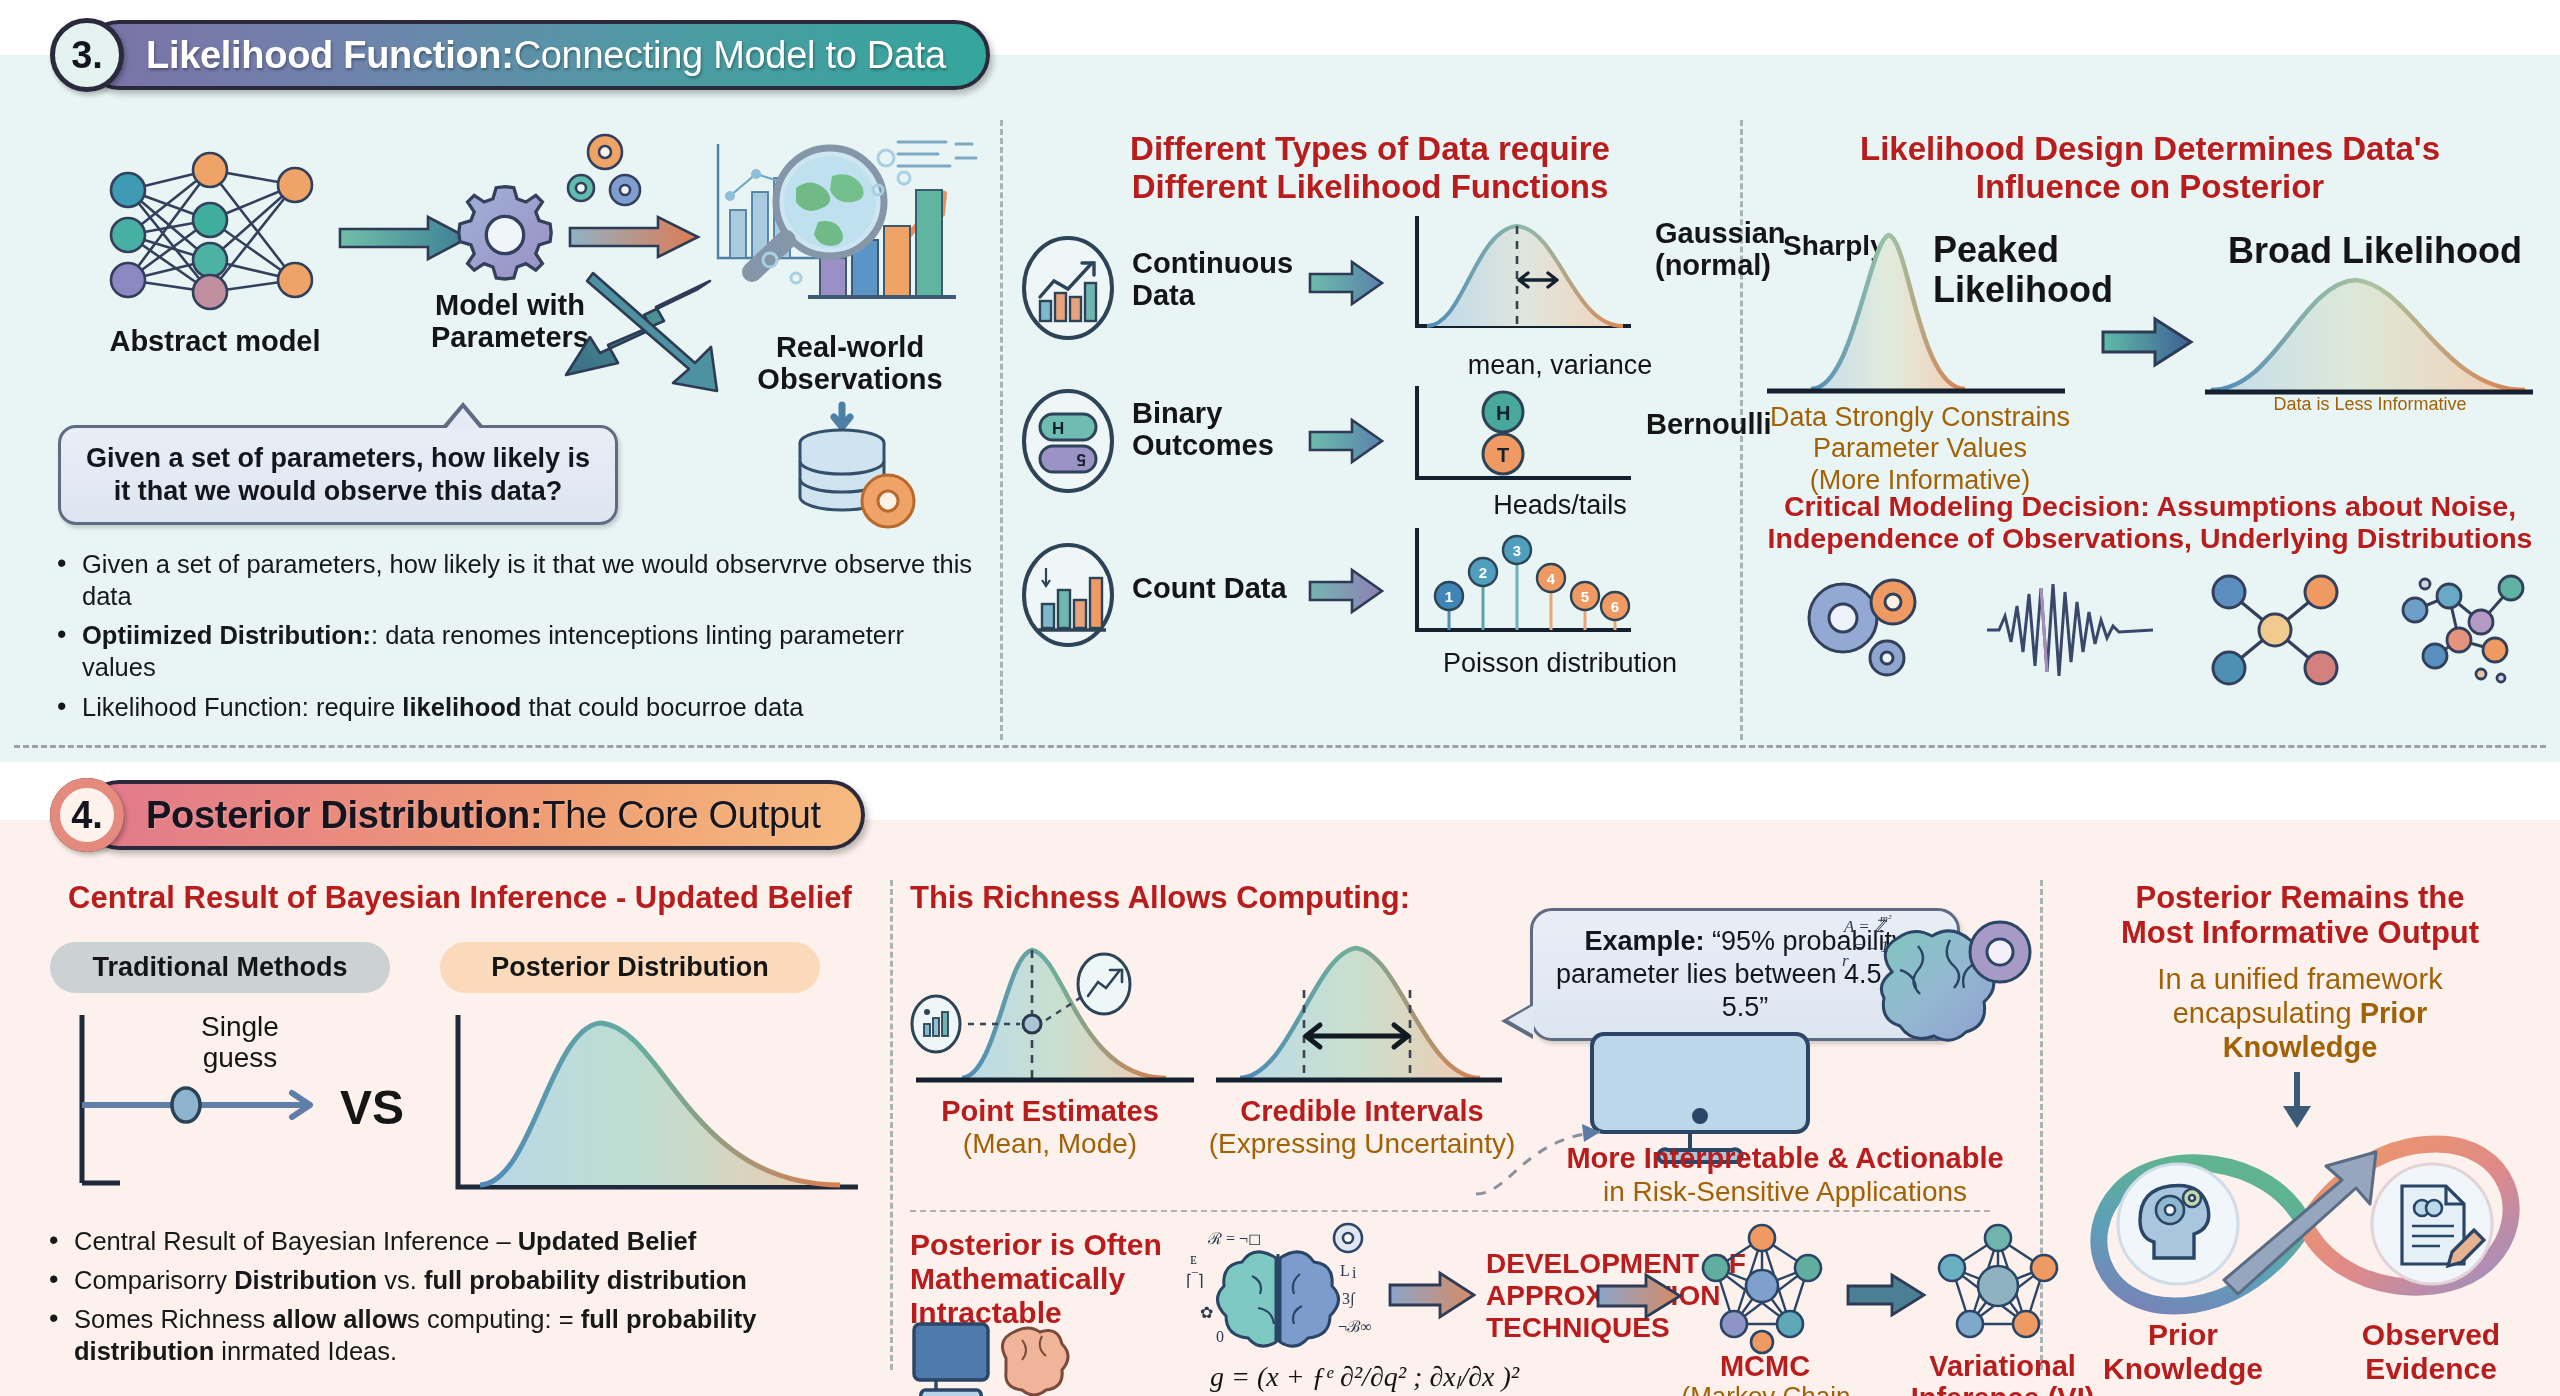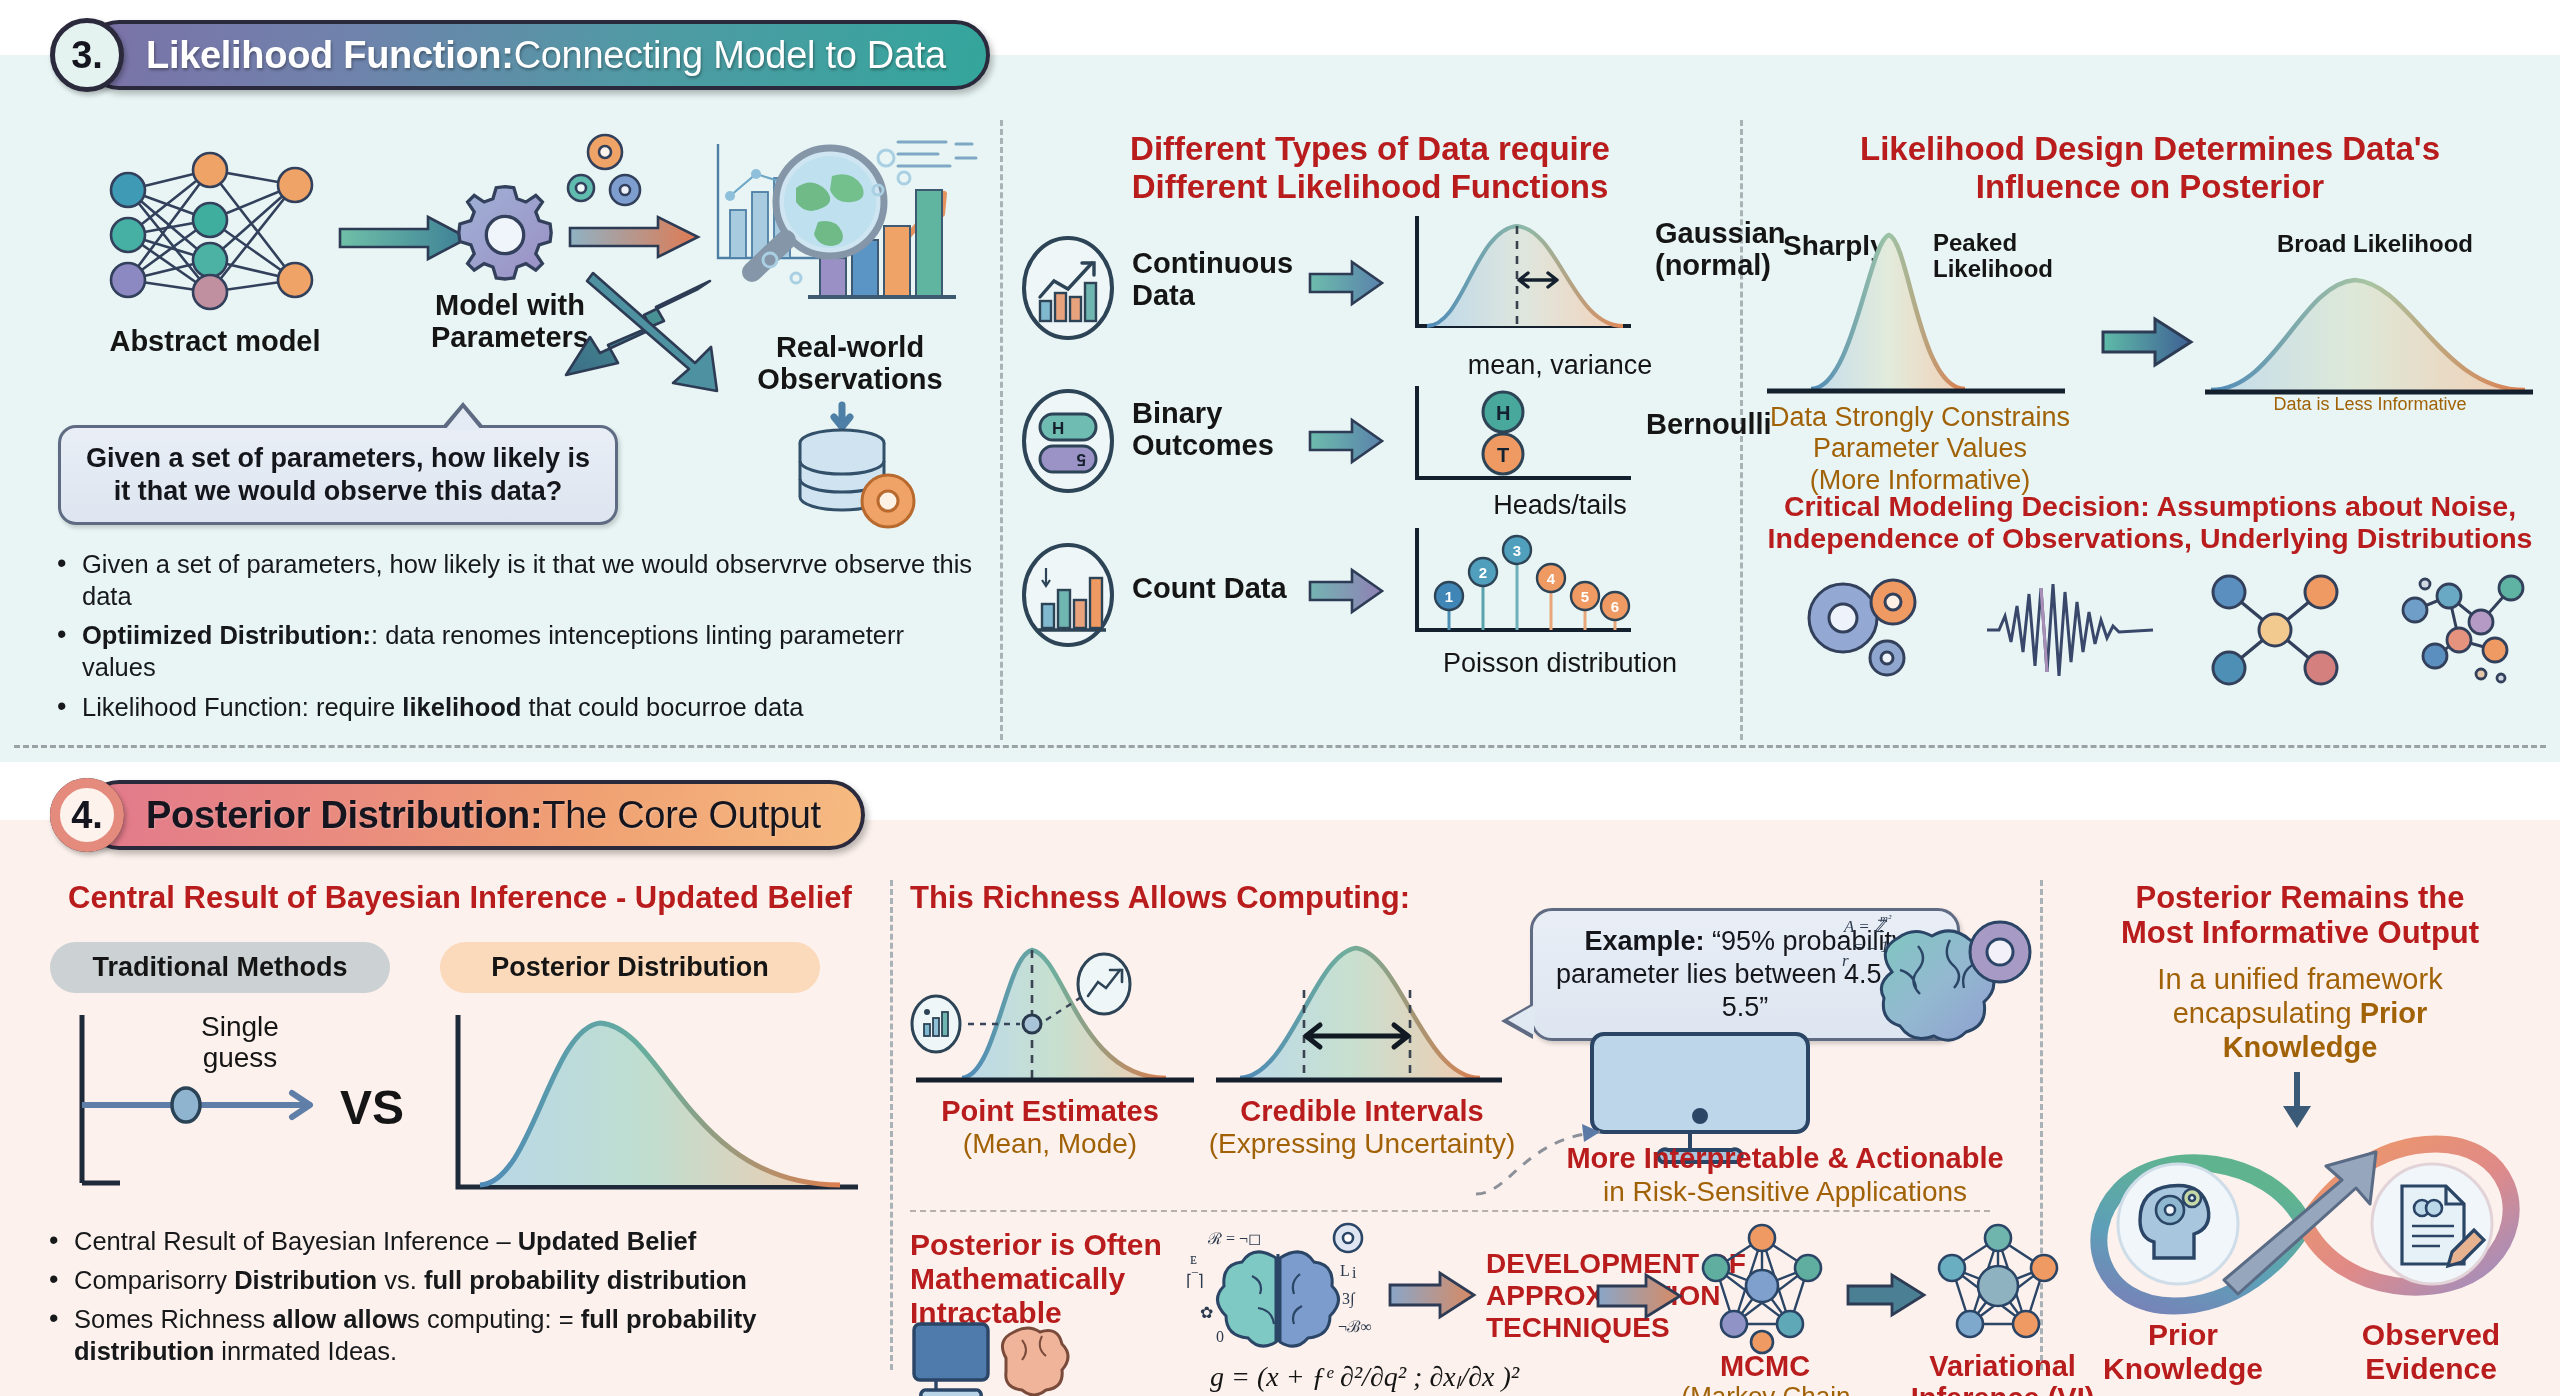--- a/index.html
+++ b/index.html
@@ -415,21 +415,21 @@
       </g>
     </svg>
     <div class="lbl center" style="left:400px; top:518px; width:300px; font-size:27px;">Poisson distribution</div>
   </div>
 
   <div class="panel" style="left:1755px; top:130px; width:790px; height:610px;">
     <div class="ph" style="font-size:33px; width:790px; white-space:pre-line;">Likelihood Design Determines Data's
 Influence on Posterior</div>
 
     <div class="lbl b" style="left:28px; top:100px; font-size:28px;">Sharply</div>
-    <div class="lbl b" style="left:178px; top:100px; font-size:24px; line-height:1.1; white-space:pre-line;">Peaked
+    <div class="lbl b" style="left:178px; top:100px; font-size:36px; line-height:1.1; white-space:pre-line;">Peaked
 Likelihood</div>
 
     <svg style="position:absolute;left:10px;top:95px;" width="320" height="180" viewBox="0 0 320 180">
       <defs>
         <linearGradient id="sp" x1="0" y1="0" x2="1" y2="0">
           <stop offset="0" stop-color="#4f8ab8"></stop>
             <stop offset="0.5" stop-color="#9cc3a6"></stop>
             <stop offset="1" stop-color="#dd7f4f"></stop>
           </linearGradient>
         <linearGradient id="spf" x1="0" y1="0" x2="1" y2="0">
@@ -449,21 +449,21 @@
     <svg class="barrow" style="left:348px; top:186px;" width="90" height="52" viewBox="0 0 90 52">
       <defs>
           <linearGradient id="ar4" x1="0" y1="0" x2="1" y2="0">
             <stop offset="0" stop-color="#5fbba8"></stop>
             <stop offset="1" stop-color="#3e5f94"></stop>
           </linearGradient>
         </defs>
       <path d="M0,16 H52 V3 L88,26 L52,49 V36 H0 Z" fill="url(#ar4)" stroke="#2d3b55" stroke-width="3"></path>
     </svg>
 
-    <div class="lbl b" style="left:470px; top:100px; width:300px; text-align:center; font-size:24px;">Broad Likelihood</div>
+    <div class="lbl b" style="left:470px; top:100px; width:300px; text-align:center; font-size:36px;">Broad Likelihood</div>
     <svg style="position:absolute;left:450px;top:130px;" width="330" height="150" viewBox="0 0 330 150">
       <defs>
         <linearGradient id="bl" x1="0" y1="0" x2="1" y2="0">
           <stop offset="0" stop-color="#4f8ab8"></stop>
             <stop offset="0.5" stop-color="#a8c5a2"></stop>
             <stop offset="1" stop-color="#dd7f4f"></stop>
           </linearGradient>
         <linearGradient id="blf" x1="0" y1="0" x2="1" y2="0">
           <stop offset="0" stop-color="#c3dcec"></stop>
             <stop offset="0.45" stop-color="#dde8d8"></stop>

